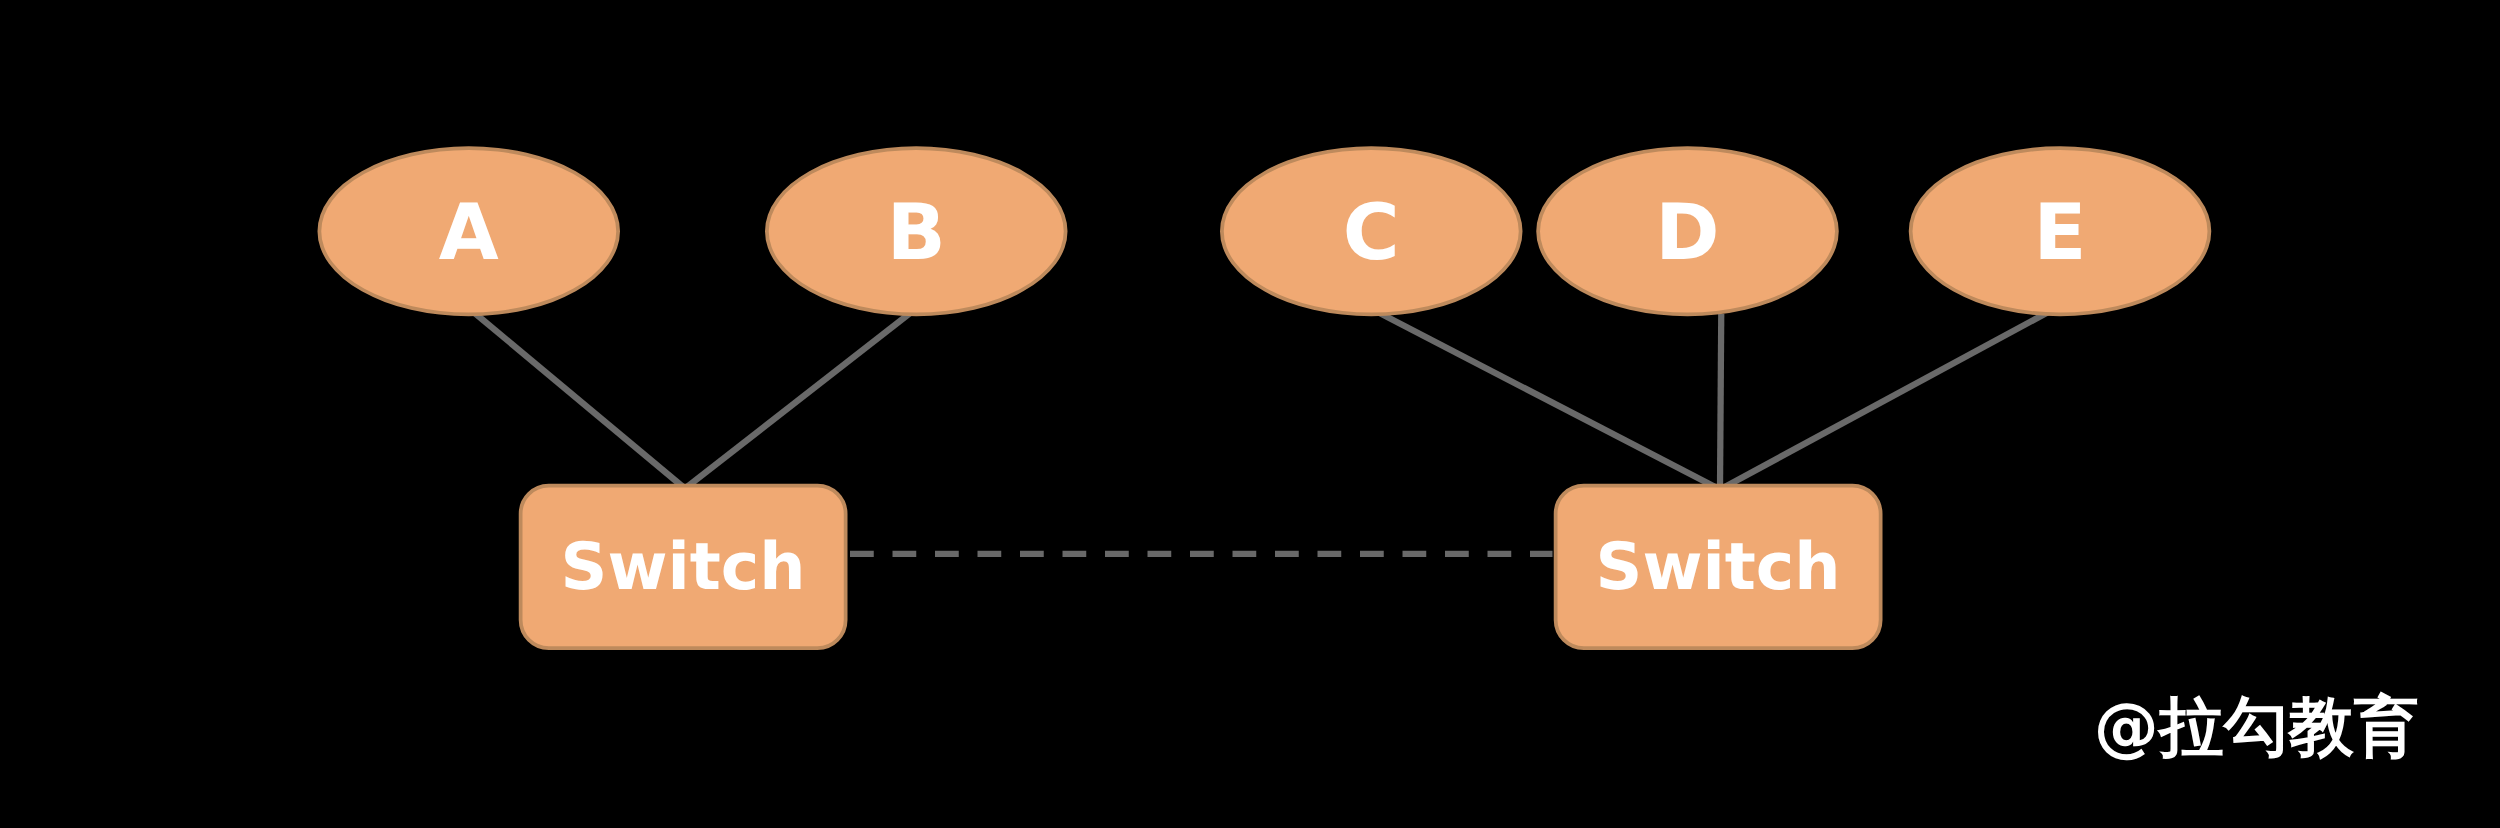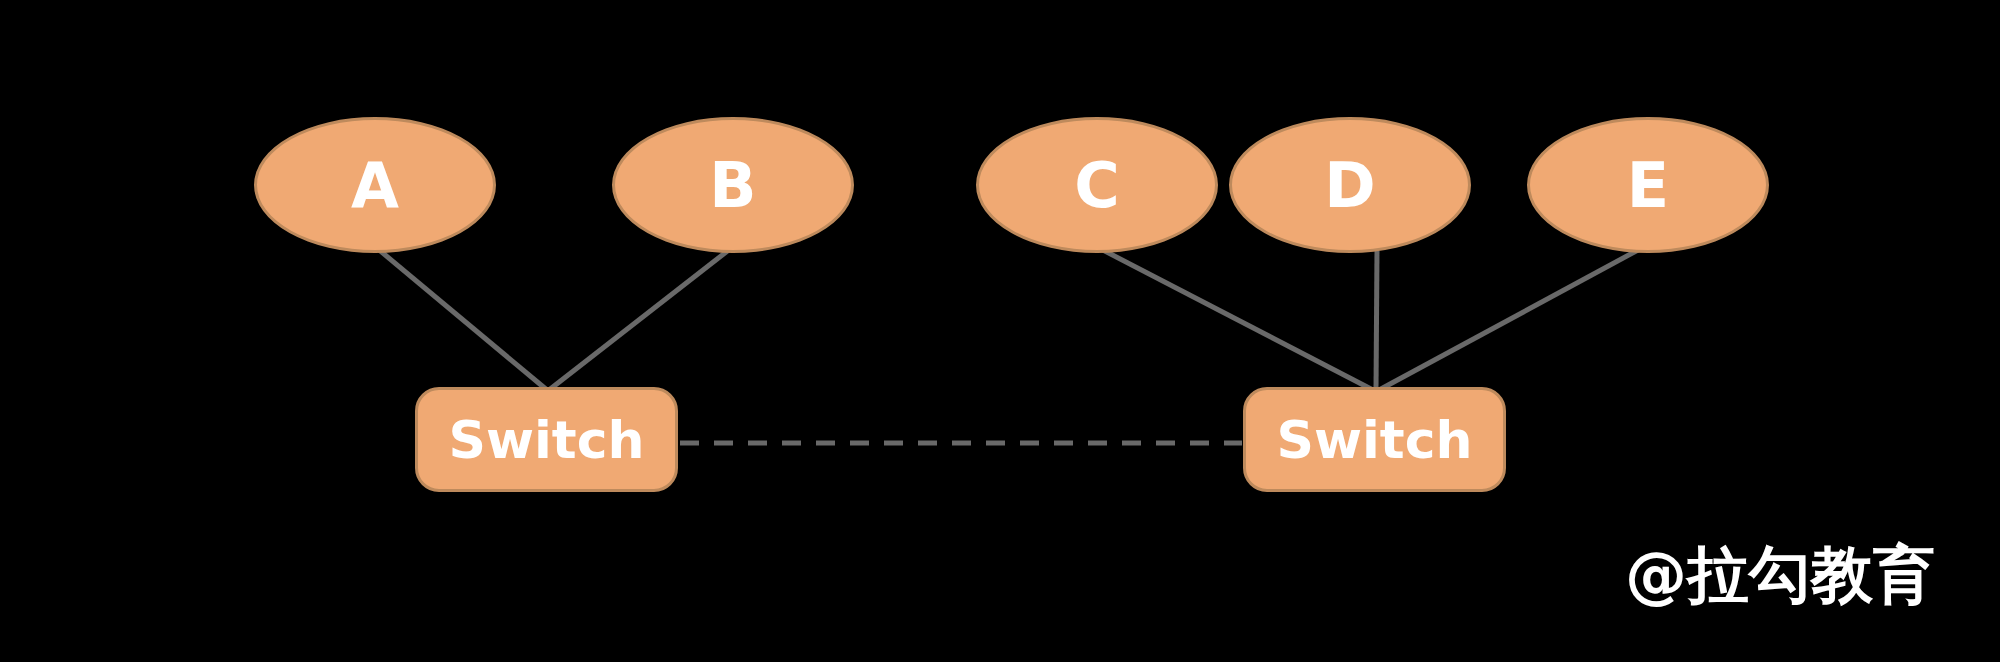--- a/index.html
+++ b/index.html
@@ -48,33 +48,33 @@
     border-radius: 50%;
     font-size: 62px;
   }
   .host-a { left: 254px; }
   .host-b { left: 612px; }
   .host-c { left: 976px; }
   .host-d { left: 1229px; }
   .host-e { left: 1527px; }
   .switch {
     width: 263px;
-    height: 105px;
+    height: 133px;
     top: 387px;
     border-radius: 24px;
     font-size: 52px;
   }
   .switch-1 { left: 415px; }
   .switch-2 { left: 1243px; }
   .watermark {
     position: absolute;
     right: 65px;
     bottom: 45px;
     color: var(--label, #FFFFFF);
-    font-size: 62px;
+    font-size: 52px;
     font-weight: bold;
     white-space: nowrap;
   }
 </style>
 </head>
 <body>
 
 <div class="canvas">
 
   <svg class="wires" viewBox="0 0 2000 662" xmlns="http://www.w3.org/2000/svg">

